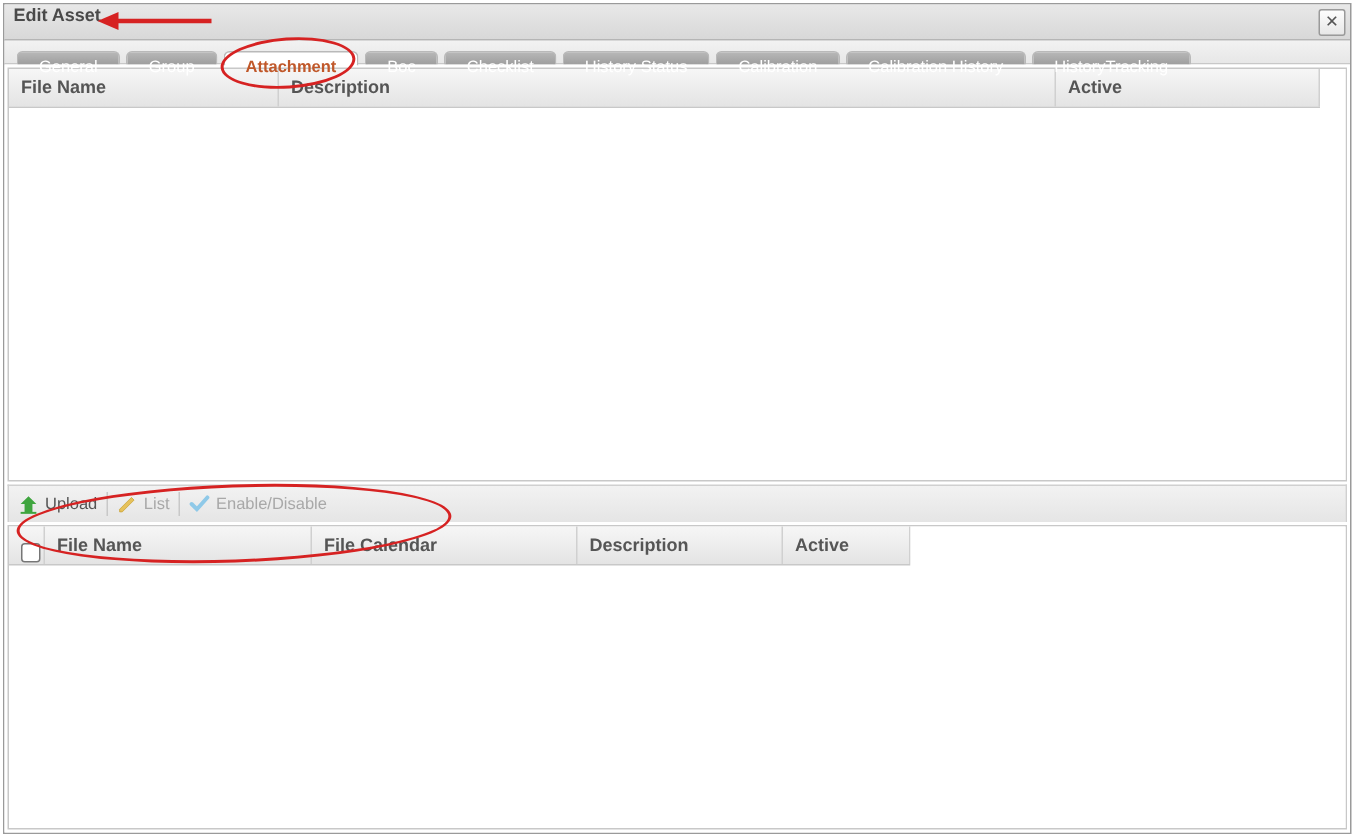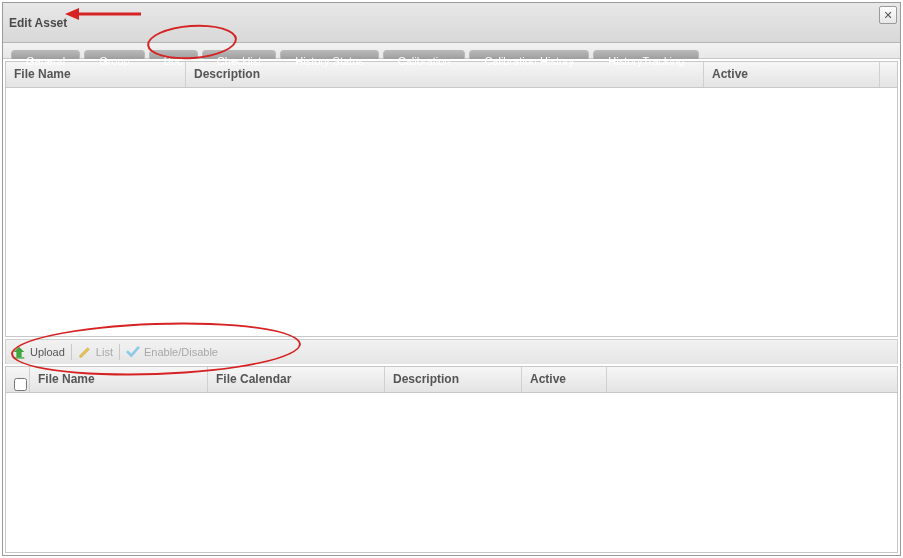--- a/index.html
+++ b/index.html
@@ -5,24 +5,24 @@
   * { box-sizing: border-box; margin: 0; padding: 0; font-family: Arial, Helvetica, sans-serif; }
   body { background: #fff; padding: 2px; }
   .dialog {
     width: 899px; height: 554px;
     border: 1px solid #9a9a9a;
     background: #fff;
     display: flex; flex-direction: column;
     position: relative;
   }
   .titlebar {
-    height: 40px;
+    height: 24px;
     background: linear-gradient(#e8e8e8,#d8d8d8);
     border-bottom: 1px solid #b5b5b5;
-    display: flex; align-items: center;
+    display: flex; 
     padding: 0 6px;
     position: relative;
   }
   .titlebar .title { color:#4a4a4a; font-size:12px; font-weight:bold; }
   .close-btn {
     position:absolute; right:3px; top:3px;
     width:18px; height:18px;
     border:1px solid #9a9a9a; background:linear-gradient(#fdfdfd,#e7e7e7);
     font-size:11px; line-height:16px; text-align:center; color:#555; cursor:pointer;
     border-radius:2px;
@@ -47,21 +47,21 @@
     background:#fff; color:#c0582a; font-weight:bold;
     border-bottom:1px solid #fff;
     z-index:2;
   }
   .body {
     flex:1; padding:2px; display:flex; flex-direction:column; gap:2px;
     background:#fff;
   }
   .grid {
     border:1px solid #c8c8c8; flex:0 0 auto;
-    display:flex; flex-direction:column;
+    display:flex; flex-direction:row;
   }
   .grid1 { height:276px; }
   .grid2 { flex:1; }
   .grid-header {
     display:flex; height:26px;
     background:linear-gradient(#f6f6f6,#e4e4e4);
     border-bottom:1px solid #c8c8c8;
   }
   .grid-header .col {
     border-right:1px solid #d0d0d0;
@@ -95,20 +95,21 @@
   <div class="titlebar">
     <span class="title">Edit Asset</span>
     <div class="close-btn">
       <span>✕</span>
     </div>
   </div>
 
   <div class="tabstrip" id="tabstrip">
       <div class="tab">General</div>
       <div class="tab">Group</div>
+      <div class="tab active">Attachment</div>
       <div class="tab">Boc</div>
       <div class="tab">Checklist</div>
       <div class="tab">History Status</div>
       <div class="tab">Calibration</div>
       <div class="tab">Calibration History</div>
       <div class="tab">HistoryTracking</div>
     </div>
 
   <div class="body">
 

